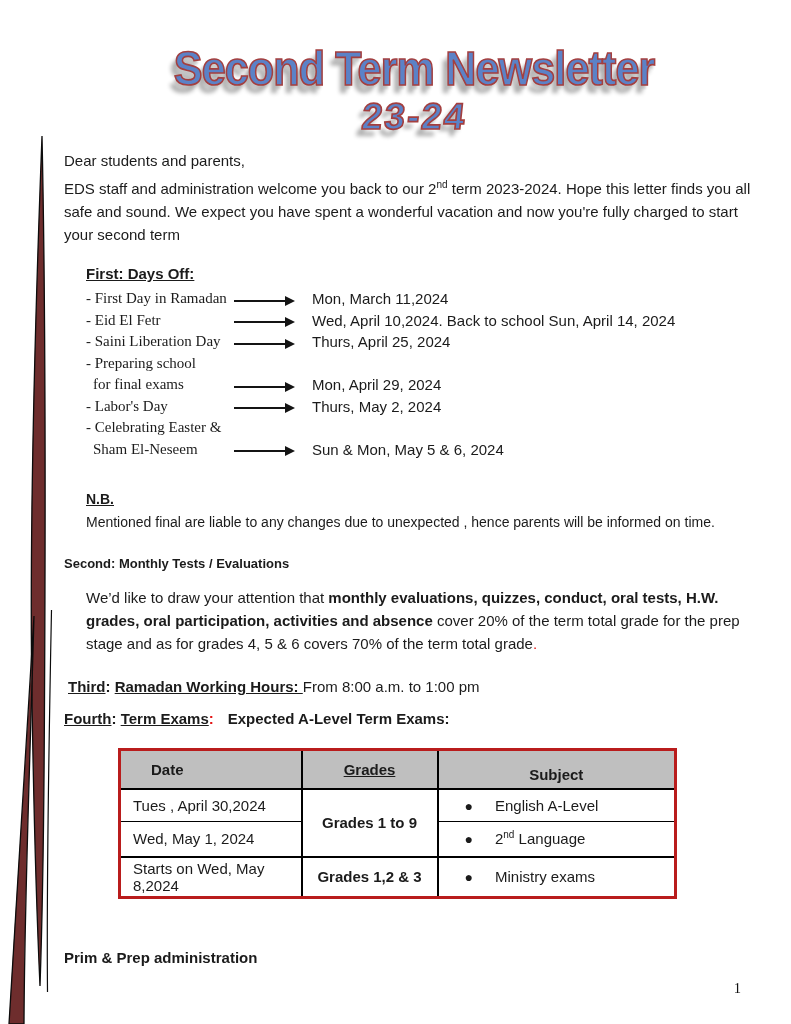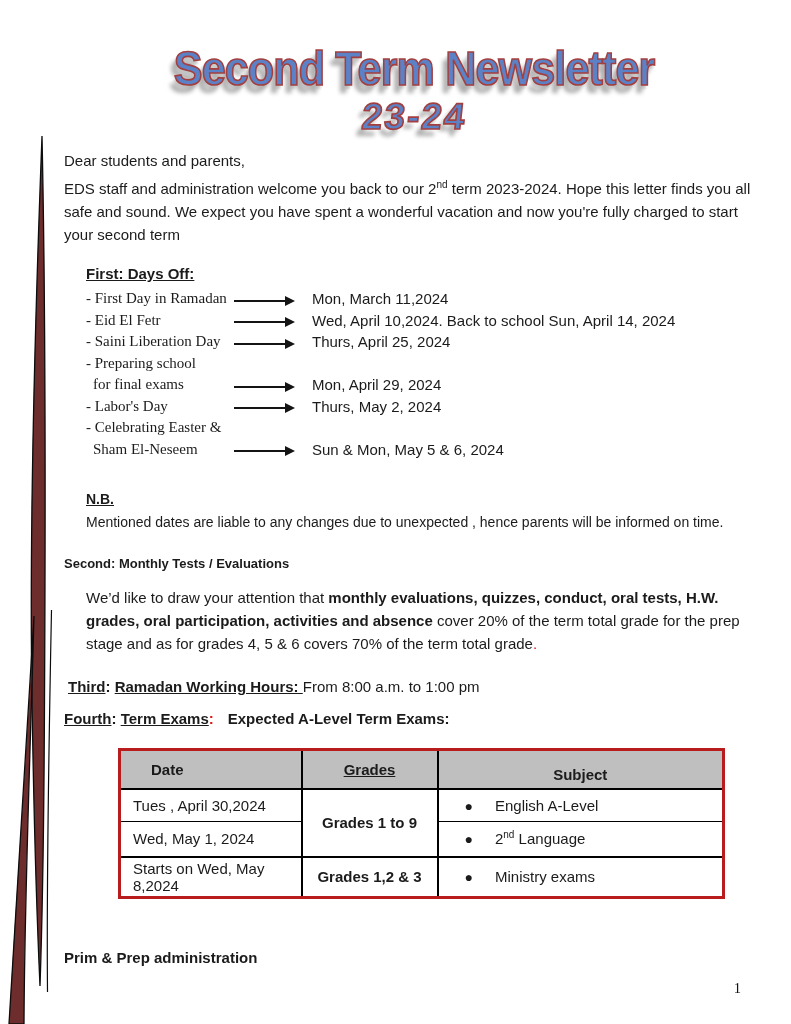--- a/index.html
+++ b/index.html
@@ -71,21 +71,21 @@
 
   
   .exams-table { margin-left:54px; margin-top:21px; border-collapse:collapse; border:3px solid #b91c1c; font-size:15px; }
   .exams-table th, .exams-table td { border:1px solid #000; border-left-width:2.5px; border-right-width:2.5px; }
   .exams-table th {
     background:#bfbfbf; font-weight:bold; height:39px;
     border-bottom-width:2.5px; text-align:center;
   }
   .exams-table th.h-date { width:182px; text-align:left; padding-left:30px; }
   .exams-table th.h-grades { width:136px;text-decoration:underline; }
-  .exams-table th.h-subject { width:286px; vertical-align:bottom; padding-bottom:5px; }
+  .exams-table th.h-subject { width:238px; vertical-align:bottom; padding-bottom:5px; }
   .exams-table td.c-date { text-align:left; padding-left:12px; }
   .exams-table td.c-grades { text-align:center; font-weight:bold; border-bottom-width:2.5px; }
   .exams-table td.c-subject { padding-left:26px; }
   .exams-table tr.r1 td { height:33px; }
   .exams-table tr.r2 td { height:35px; }
   .exams-table tr.r3 td { height:41px; }
   .exams-table tr.r3 td { border-top-width:2.5px; }
   .bullet { display:inline-block; margin-right:22px; font-size:14px; }
 
   
@@ -158,21 +158,21 @@
           <div class="do-label"><span>- Celebrating Easter &amp;</span><span class="l2">Sham El-Neseem</span></div>
           <span class="arrow"></span>
           <div class="do-date">Sun &amp; Mon, May 5 &amp; 6, 2024</div>
         </div>
 
       </div>
     </div>
 
     <div class="nb">
       <div class="nb-heading">N.B.</div>
-      <div class="nb-text">Mentioned dates are liable to any changes due to unexpected , hence parents will be informed on time.</div>
+      <div class="nb-text">Mentioned final are liable to any changes due to unexpected , hence parents will be informed on time.</div>
     </div>
 
     <div class="sec-heading">Second: Monthly Tests / Evaluations</div>
     <div class="monthly-para"><span>We’d like to draw your attention that </span><span class="b">monthly evaluations, quizzes, conduct, oral tests, H.W. grades, oral participation, activities and absence</span><span> cover 20% of the term total grade for the prep stage and as for grades 4, 5 &amp; 6 covers 70% of the term total grade</span><span class="red">.</span></div>
 
     <div class="third-line"><span class="b u">Third</span><span class="b">: </span><span class="b u">Ramadan Working Hours: </span><span>From 8:00 a.m. to 1:00 pm</span></div>
 
     <div class="fourth-line"><span class="b u">Fourth</span><span class="b">: </span><span class="b u">Term Exams</span><span class="b red">:</span><span class="gap"></span><span class="b">Expected A-Level Term Exams:</span></div>
 
     <table class="exams-table">

